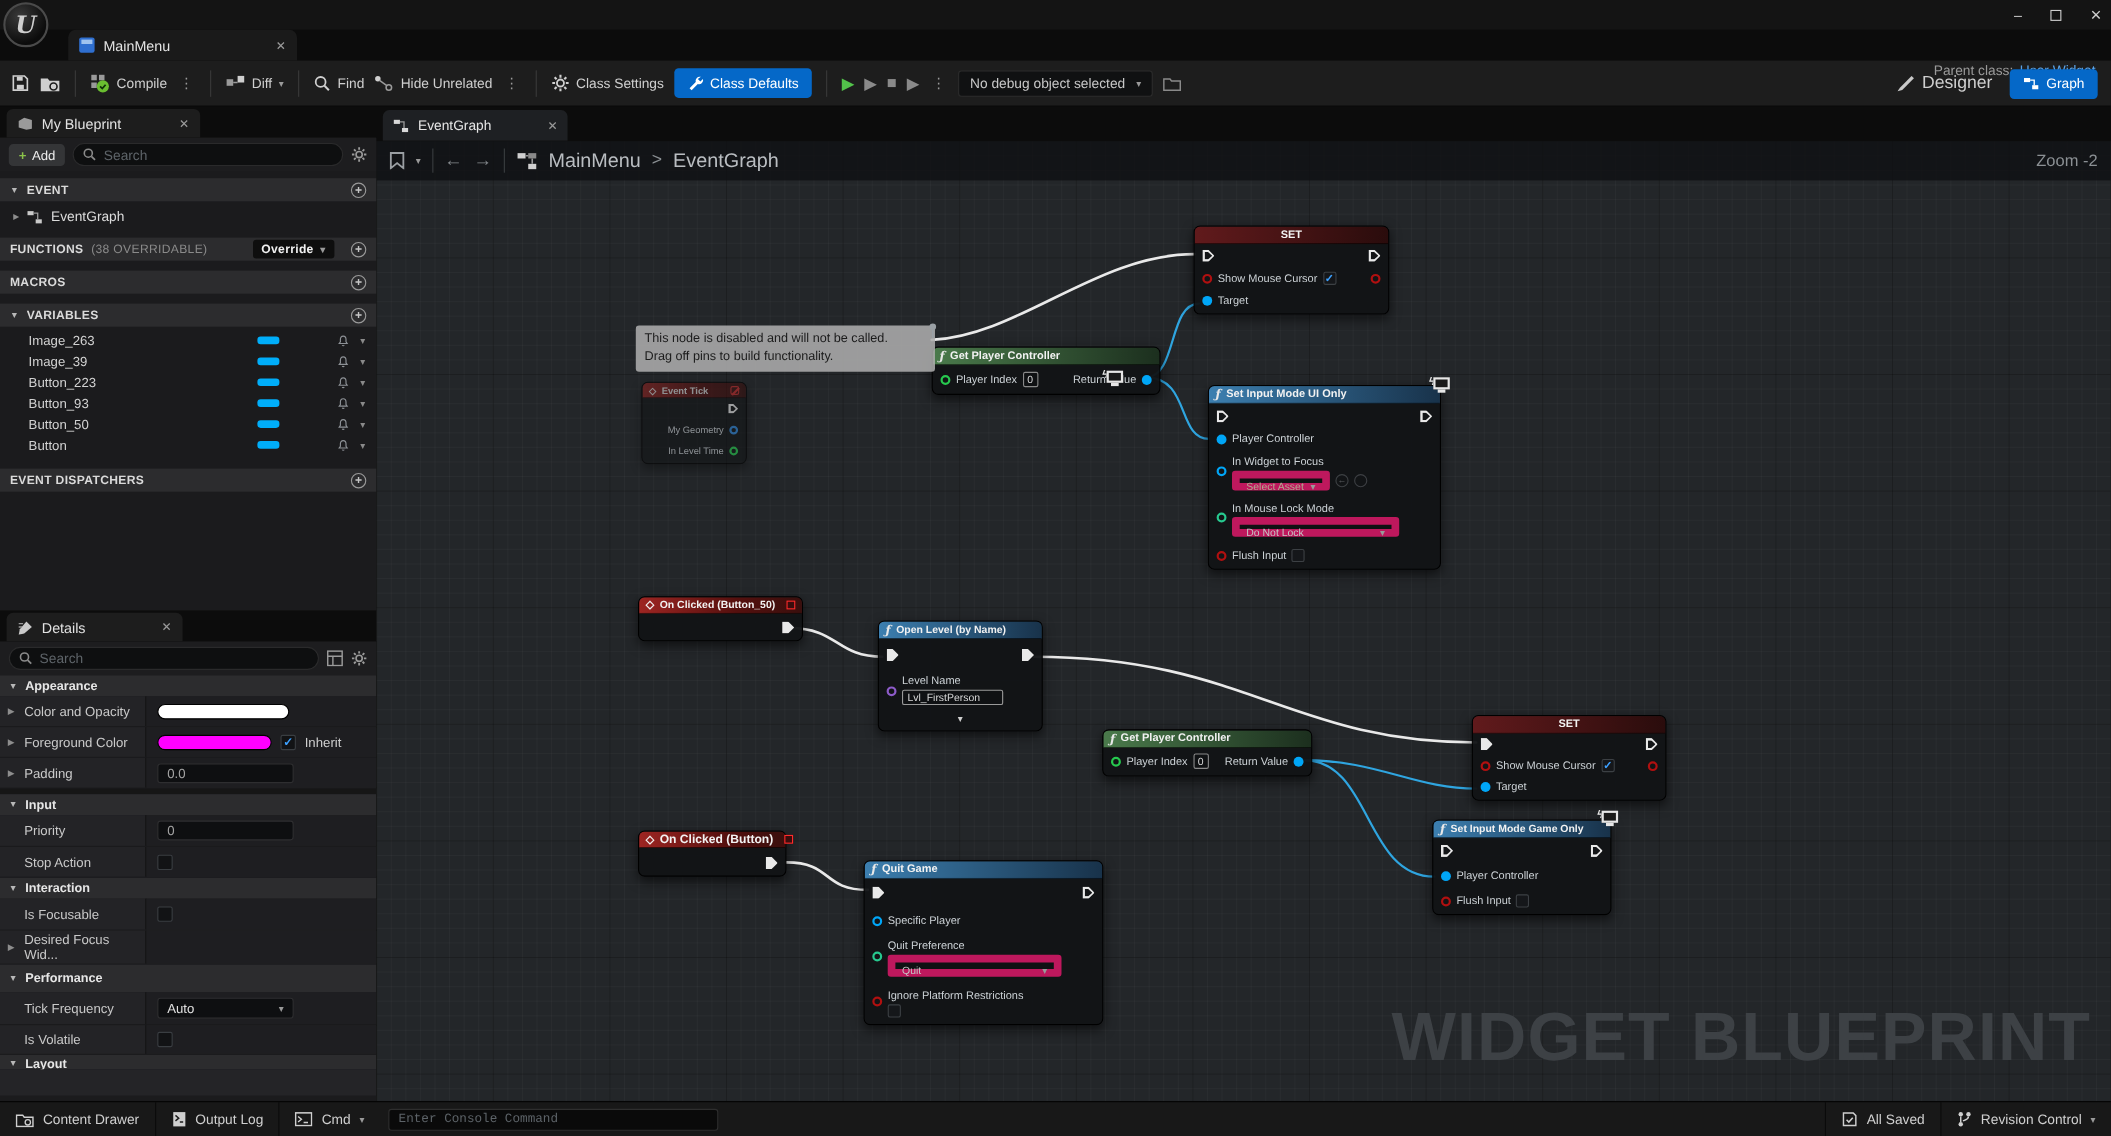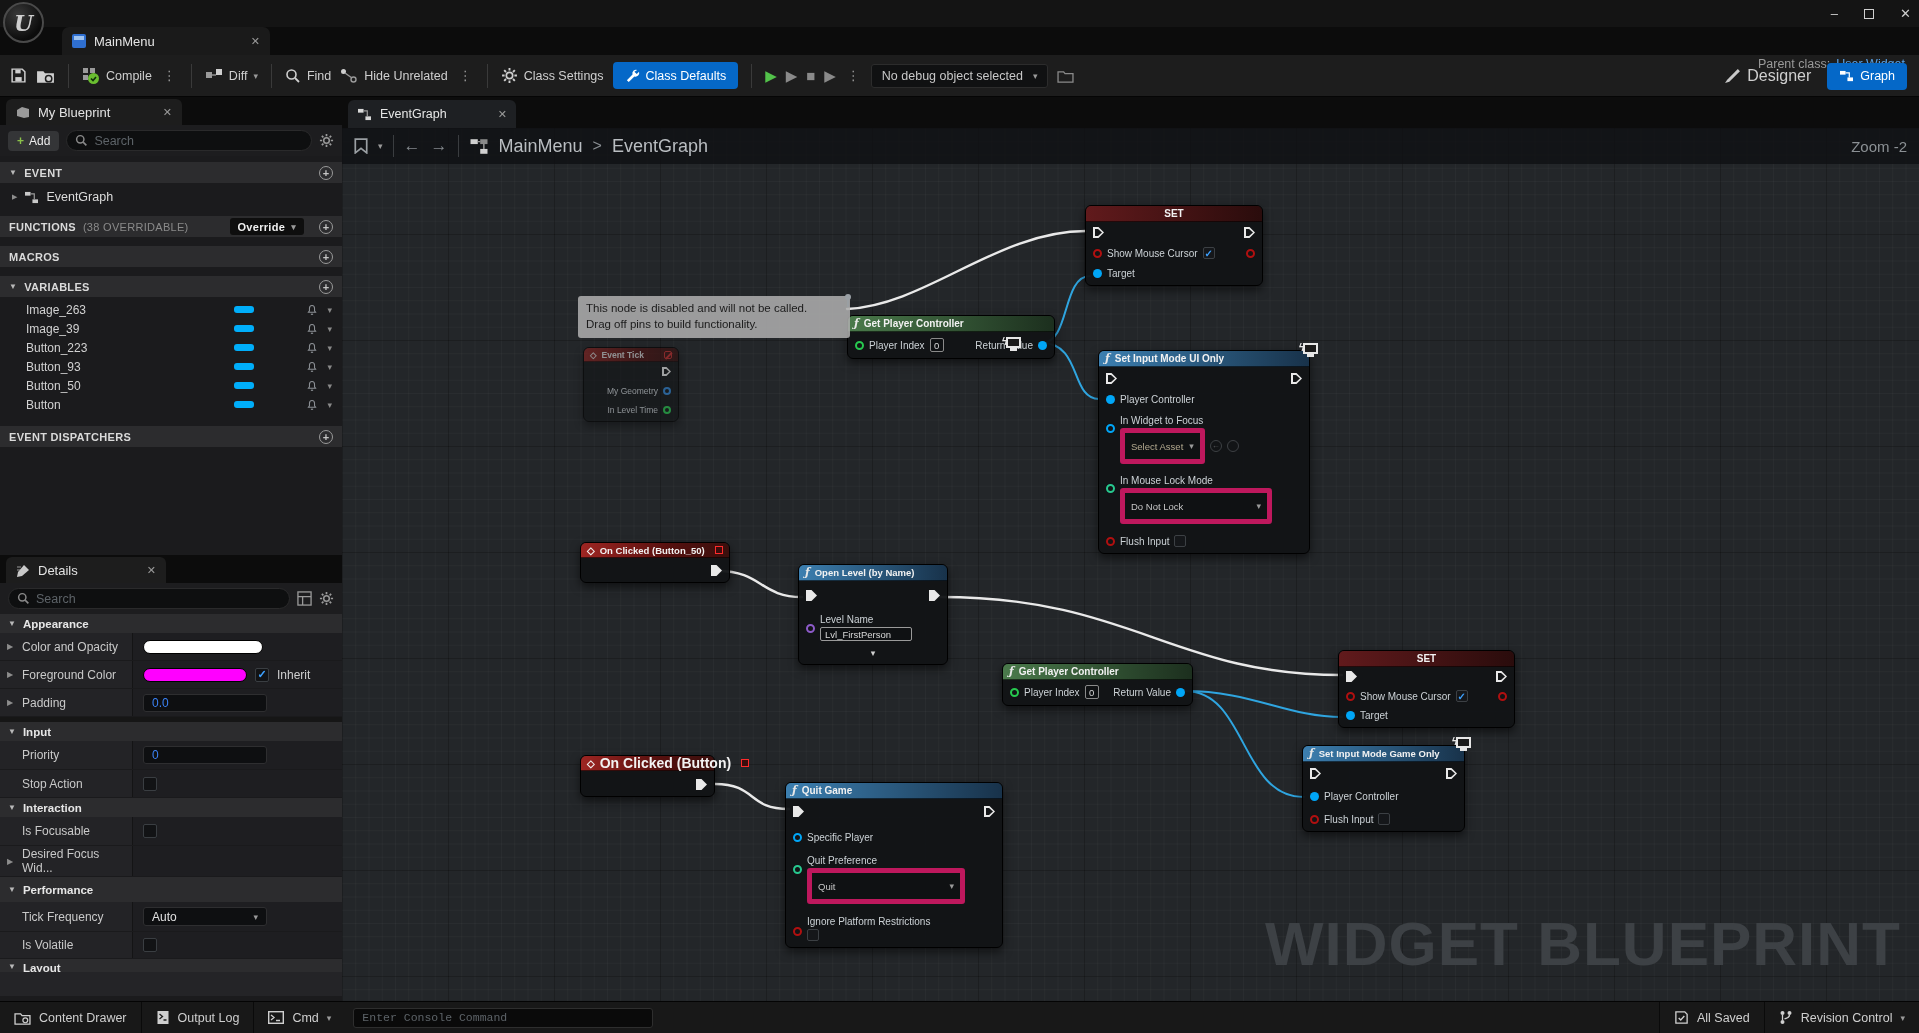--- a/index.html
+++ b/index.html
@@ -78,21 +78,21 @@
   
   .dt-row { display:flex; align-items:stretch; background:#232326; border-bottom:1px solid #1a1a1c; }
   .dt-label { width:133px; flex:none; display:flex; align-items:center; gap:5px; padding-left:22px;
     font-size:12px; color:#c9c9c9; border-right:1px solid #141415; position:relative;}
   .dt-label .tri2 { position:absolute; left:7px; font-size:8px; color:#8d8d8d; }
   .dt-val { flex:1; display:flex; align-items:center; padding:4px 10px; background:#1e1e21; gap:8px;}
   .swatch { width:120px; height:14px; border-radius:7px; border:1px solid #000; }
   .dcbx { width:14px; height:14px; background:#121315; border:1px solid #3a3e42; border-radius:2px;
     display:flex; align-items:center; justify-content:center; color:#3da1ff; font-size:11px; font-weight:bold;}
   .dinput { background:#0e0f11; border:1px solid #2e2e30; border-radius:3px; height:18px; width:124px;
-    display:flex; align-items:center; padding:0 8px; font-size:12px; color:#3b82f6;}
+    display:flex; align-items:center; padding:0 8px; font-size:12px; color:#a3a3a3;}
   .ddrop { background:#0e0f11; border:1px solid #2e2e30; border-radius:3px; height:19px; width:124px;
     display:flex; align-items:center; padding:0 8px; font-size:12px; color:#e0e0e0; }
   .ddrop .chev { margin-left:auto; }
   .dsec { background:#2c2c2e; height:19px; display:flex; align-items:center; gap:7px; padding:0 8px;
     font-size:11.5px; font-weight:bold; color:#e6e6e6;}
   .dt-spacer { height:5px; background:#161616; }
 
   
   .graph { position:absolute; left:342px; top:97px; width:1577px; height:904px; background:#101010; overflow:hidden;}
   .gtabs { position:absolute; left:0; top:0; width:100%; height:31px; background:#0c0c0c; }
@@ -133,22 +133,22 @@
   .grow { flex:1; }
   .pin { width:9px; height:9px; border-radius:50%; flex:none; }
   .pin.h { border:2px solid var(--c); } .pin.f { background:var(--c); }
   .xpin { width:11px; height:11px; position:relative; flex:none; }
   .xpin::before { content:""; position:absolute; inset:0; background:#e9e9e9;
     clip-path:polygon(0 0,50% 0,100% 50%,50% 100%,0 100%); }
   .xpin.h::after { content:""; position:absolute; inset:2px; background:#131517;
     clip-path:polygon(0 0,44% 0,100% 50%,44% 100%,0 100%); }
   .cbx { width:12px; height:12px; background:#15171a; border:1px solid #3c4044; border-radius:2px;
     display:flex; align-items:center; justify-content:center; color:#3da1ff; font-size:10px; font-weight:bold; flex:none;}
-  .ndrop { background:#0f1113; border:5px solid #be185d; border-radius:3px; color:#c6c6c6; height:15px;
-    display:flex; align-items:center; padding:13px 6px; gap:6px; font-size:9.5px;}
+  .ndrop { background:#0f1113; border:7px solid #be185d; border-radius:3px; color:#c6c6c6; height:15px;
+    display:flex; align-items:flex-start; padding:2px 6px; gap:6px; font-size:9.5px;}
   .ninput { background:#0f1113; border:1px solid #9a9a9a; border-radius:2px; color:#d8d8d8;
     height:14px; display:flex; align-items:center; padding:0 4px; font-size:9.5px;}
   .pcol { display:flex; flex-direction:column; gap:2px; }
   .red-square { width:8px; height:8px; border:1.5px solid #ff2b2b; background:#3a0d0d; flex:none;}
   .dis-ico { width:8px; height:8px; border:1.5px solid #e03030; border-radius:2px; flex:none; position:relative;}
   .dis-ico::after{ content:""; position:absolute; left:-1px; top:3px; width:9px; height:1.5px; background:#e03030; transform:rotate(-45deg);}
   .monitor { position:absolute; width:20px; height:16px; z-index:4;}
   .monitor .scr { position:absolute; left:4px; top:0; width:15px; height:11px; border:2px solid #e6e6e6; background:#1a1a1a;}
   .monitor .std { position:absolute; left:8px; top:11px; width:7px; height:3px; background:#e6e6e6;}
   .monitor .bolt { position:absolute; left:0; top:-1px; color:#e6e6e6; font-size:10px; font-weight:bold;}
@@ -846,21 +846,21 @@
       <span class="monitor" style="right:-8px; top:-9px">
           <span class="bolt">ϟ</span>
           <span class="scr"></span>
           <span class="std"></span>
         </span>
     </div>
 
     <div class="node" style="left:238px; top:658px; width:135px">
       <div class="nhead h-red" style="height:15px">
         <span>◇</span>
-        <span style="font-size:14px">On Clicked (Button)</span>
+        <span style="font-size:11px">On Clicked (Button)</span>
         <span class="grow"></span>
           <span class="red-square"></span>
       </div>
       <div class="nrow" style="padding-top:8px">
         <span class="grow"></span>
           <span class="xpin"></span>
       </div>
     </div>
 
     <div class="node" style="left:443px; top:685px; width:218px">
@@ -880,21 +880,21 @@
       <div class="nrow" style="padding-top:9px; align-items:flex-start">
         <span class="pin h" style="--c:#27c98f; margin-top:10px"></span>
         <span class="pcol">
           <span>Quit Preference</span>
           <span class="ndrop" style="width:158px; height:20px">
             <span>Quit</span>
             <span class="chev" style="margin-left:auto">▾</span>
           </span>
         </span>
       </div>
-      <div class="nrow" style="padding-top:9px; align-items:center">
+      <div class="nrow" style="padding-top:9px; align-items:flex-start">
         <span class="pin h" style="--c:#b01010; margin-top:6px"></span>
         <span class="pcol">
           <span>Ignore Platform Restrictions</span>
           <span class="cbx"></span>
         </span>
       </div>
     </div>
   </div>
 
   <div class="statusbar">

